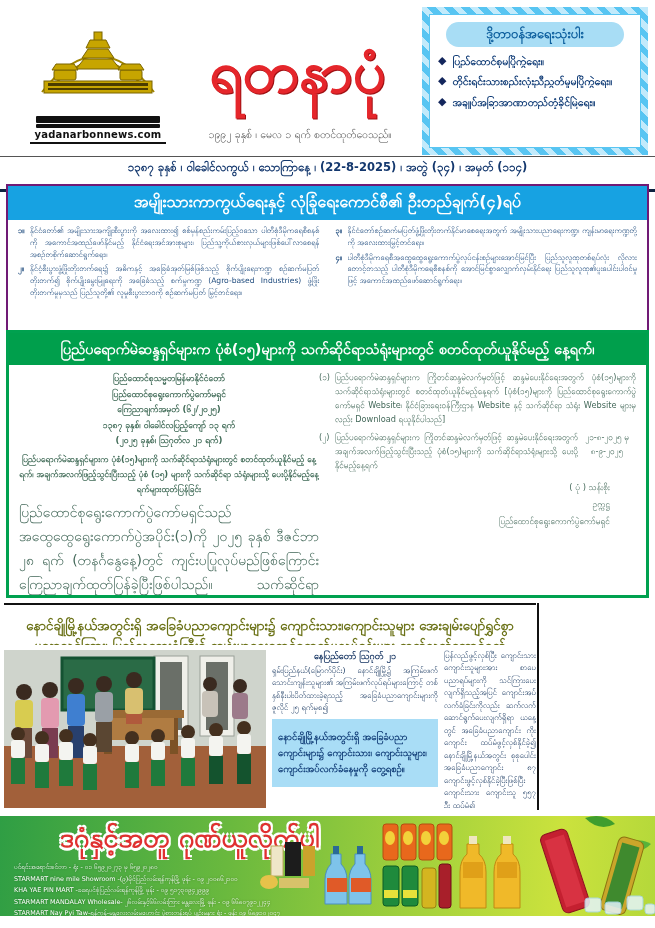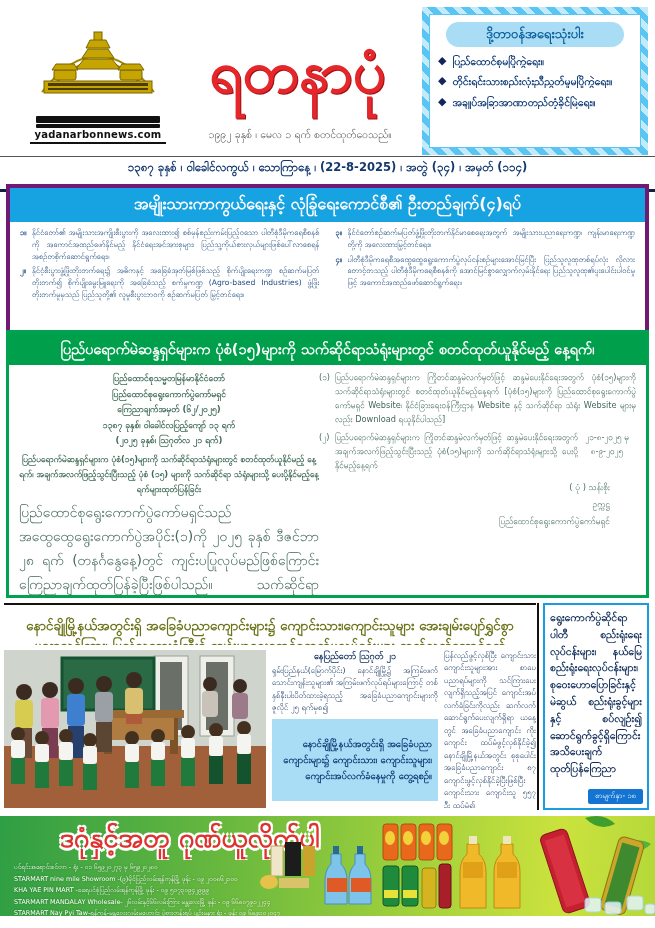--- a/index.html
+++ b/index.html
@@ -25,21 +25,21 @@
   .cause-bullet{color:#13265c;font-size:11px;margin-right:6px;line-height:1.3;}
   .cause-text{color:#0e3a75;font-weight:bold;font-size:10.5px;line-height:1.35;overflow:hidden;}
 
   
   .date-bar{position:absolute;left:0;top:156px;width:655px;height:36px;box-sizing:border-box;
     border-top:1px solid #555;border-bottom:3px solid #0d2240;
     text-align:center;font-weight:bold;color:#14386e;font-size:11.5px;line-height:21px;overflow:hidden;white-space:nowrap;}
 
   
   .ndsc{position:absolute;left:6px;top:184px;width:643px;height:169px;box-sizing:border-box;
-    border:4px solid #701a75;background:#fff;overflow:hidden;}
+    border:2px solid #701a75;background:#fff;overflow:hidden;}
   .ndsc-head{background:#17a2e2;color:#fff;font-weight:bold;text-align:center;font-size:16px;
     padding:5px 2px;overflow:hidden;white-space:nowrap;}
   .ndsc-body{padding:5px 10px;column-count:2;column-gap:16px;}
   .ndsc-item{font-size:7.6px;color:#1d4a7d;text-align:justify;line-height:1.55;margin-bottom:3px;display:flex;}
   .ndsc-num{flex:0 0 12px;font-weight:bold;}
   .ndsc-text{flex:1;overflow:hidden;}
 
   
   .uec{position:absolute;left:6px;top:330px;width:643px;height:268px;box-sizing:border-box;
     border:3px solid #00a14f;background:#fff;overflow:hidden;}
@@ -66,21 +66,21 @@
   .side-box{position:absolute;left:543px;top:603px;width:106px;height:207px;box-sizing:border-box;
     border:2px solid #1a9ce0;background:#fff;padding:4px 5px 16px 5px;overflow:hidden;}
   .side-text{font-size:10.5px;font-weight:bold;color:#0d2b57;line-height:1.6;text-align:justify;overflow:hidden;}
   .side-badge{position:absolute;right:4px;bottom:4px;background:#1374d2;color:#fff;font-size:7.5px;
     padding:2px 7px;border-radius:2px;white-space:nowrap;}
 
   .article-photo{position:absolute;left:4px;top:650px;width:262px;height:158px;overflow:hidden;background:#b9bab2;}
   .article-col1{position:absolute;left:272px;top:650px;width:166px;height:158px;overflow:hidden;}
   .dateline{font-size:9px;font-weight:bold;color:#0f2f5e;text-align:center;margin-bottom:2px;white-space:nowrap;overflow:hidden;}
   .body-text{font-size:7.8px;color:#123; color:#16365f;text-align:justify;line-height:1.6;overflow:hidden;}
-  .caption-box{background:#a9ddf6;margin-top:4px;padding:17px 6px;text-align:right;
+  .caption-box{background:#a9ddf6;margin-top:4px;padding:10px 6px;text-align:left;
     font-size:9.5px;font-weight:bold;color:#0e3a75;line-height:1.7;overflow:hidden;}
   .article-col2{position:absolute;left:444px;top:650px;width:92px;height:158px;overflow:hidden;}
 
   
   .advert{position:absolute;left:0;top:816px;width:655px;height:100px;overflow:hidden;
     background:linear-gradient(95deg,#2f9e44 0%,#6ab93e 35%,#a5d23c 65%,#cbe23d 85%,#b4d83a 100%);}
   .ad-headline{position:absolute;left:16px;top:4px;width:330px;font-size:27px;font-weight:bold;color:#e03030;
     text-shadow:-2px -2px 0 #fff,2px -2px 0 #fff,-2px 2px 0 #fff,2px 2px 0 #fff,0 3px 0 #fff;
     overflow:hidden;white-space:nowrap;padding-left:44px;}
   .ad-lines{position:absolute;left:14px;top:46px;width:320px;}
@@ -197,24 +197,20 @@
     </div>
   </div>
 
   <div class="article-head">
     <div>နောင်ချိုမြို့နယ်အတွင်းရှိ အခြေခံပညာကျောင်းများ၌ ကျောင်းသား၊ကျောင်းသူများ အေးချမ်းပျော်ရွှင်စွာ</div>
     <div>ပညာသင်ကြား၊ ပြည်သူ့ဆေးရုံကြီး၌ ကျန်းမာရေးစောင့်ရှောက်မှုလုပ်ငန်းများ ဆက်လက်ဆောင်ရွက်</div>
   </div>
 
   <div class="v-divider"></div>
 
-  <div class="side-box">
-    <div class="side-text">ရွေးကောက်ပွဲဆိုင်ရာပါတီ စည်းရုံးရေး လုပ်ငန်းများ၊ နယ်မြေစည်းရုံးရေးလုပ်ငန်းများ၊ စုဝေးဟောပြောခြင်းနှင့် မဲဆွယ် စည်းရုံးခွင့်များနှင့် စပ်လျဉ်း၍ ဆောင်ရွက်ခွင့်ရှိကြောင်း အသိပေးချက် ထုတ်ပြန်ကြေညာ</div>
-    <div class="side-badge">စာမျက်နှာ- ၁၈</div>
-  </div>
 
   <div class="article-photo">
     <svg width="262" height="158" viewBox="0 0 262 158">
       <rect x="0" y="0" width="262" height="100" fill="#cfd4cc"></rect>
       <rect x="150" y="6" width="34" height="80" fill="#efefe9" stroke="#9aa098"></rect>
       <rect x="196" y="6" width="34" height="80" fill="#efefe9" stroke="#9aa098"></rect>
       <rect x="156" y="12" width="22" height="68" fill="#6a6f68"></rect>
       <rect x="202" y="12" width="22" height="68" fill="#6a6f68"></rect>
       <rect x="58" y="8" width="92" height="52" fill="#2a6b46" stroke="#145232" stroke-width="3"></rect>
       <rect x="0" y="96" width="262" height="62" fill="#a2603a"></rect>

